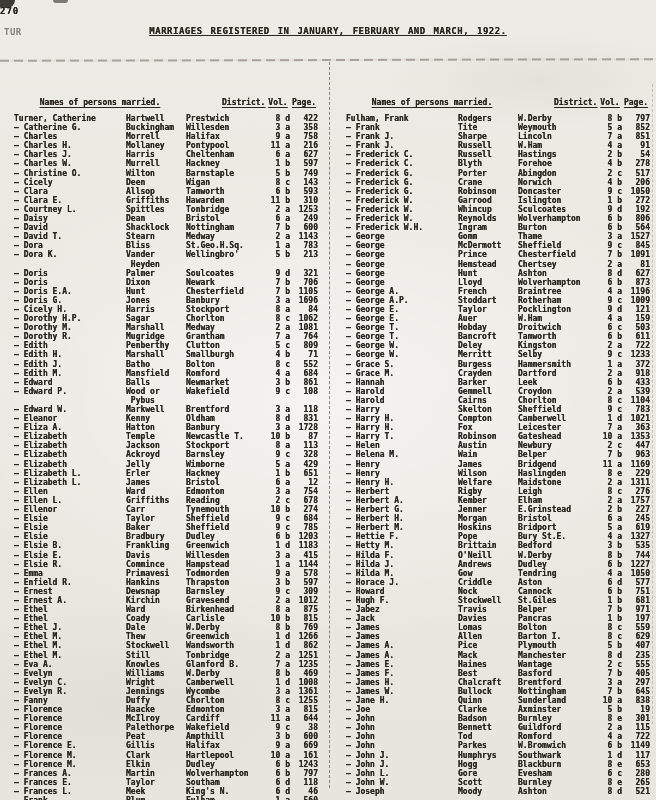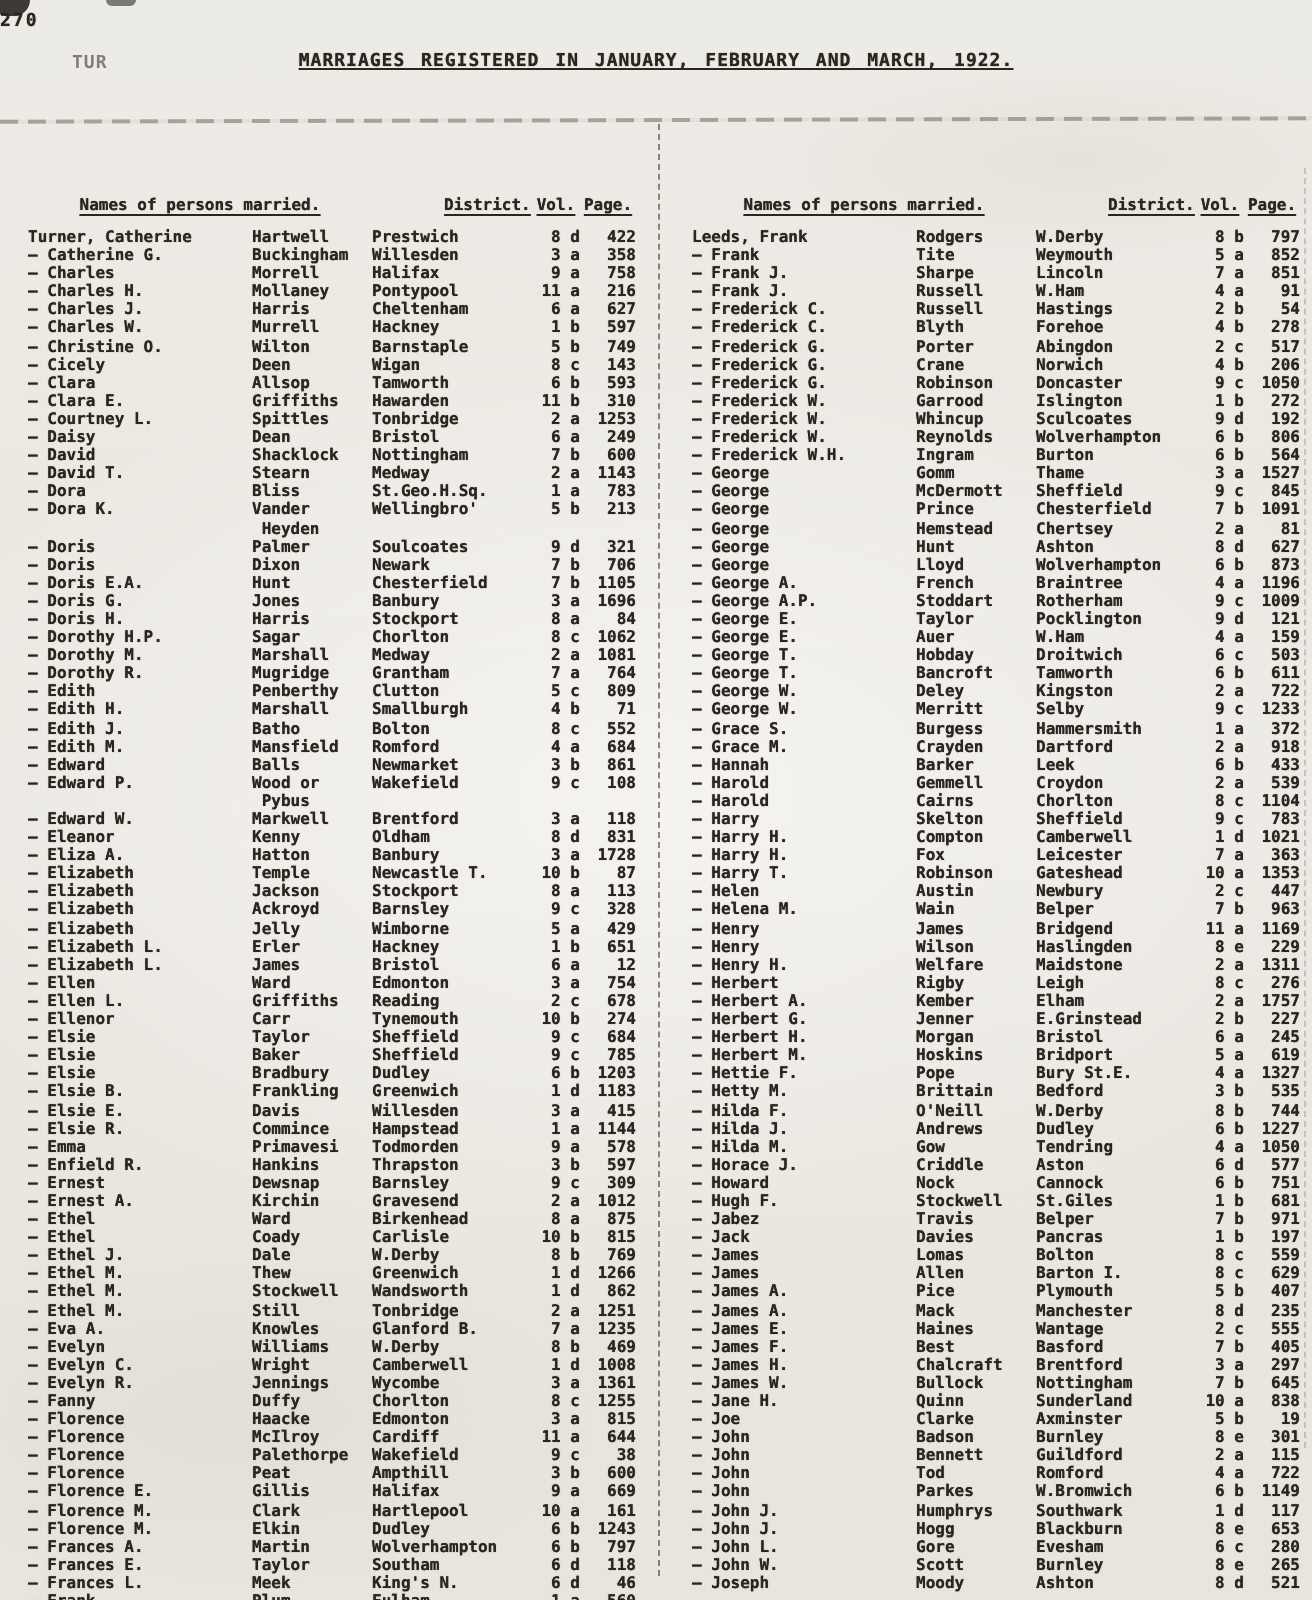--- a/index.html
+++ b/index.html
@@ -17,21 +17,21 @@
   .smudge{position:absolute;background:#1d1b18;opacity:.85;}
   .smudge.a{top:0;left:0;width:15px;height:8px;border-radius:0 0 9px 2px;}
   .smudge.b{top:0;left:53px;width:15px;height:3px;border-radius:0 0 3px 3px;opacity:.55;}
   .pagenum{
     position:absolute;top:6px;left:0;width:656px;text-align:left;
     font-size:9px;font-weight:700;letter-spacing:1px;
     text-shadow:0 0 .5px rgba(35,30,25,.9);
   }
   .margin-label{
     position:absolute;top:27px;left:4px;font-size:9px;font-weight:700;
-    opacity:.55;letter-spacing:.5px;margin-left:32px;
+    opacity:.55;letter-spacing:.5px;
   }
   .title{
     position:absolute;top:26px;left:0;width:656px;text-align:center;
     font-size:9px;font-weight:700;letter-spacing:.5px;word-spacing:2px;
     text-shadow:0 0 .5px rgba(35,30,25,.85);
     text-decoration:underline;
   }
   .rule{
     position:absolute;top:59px;left:0;width:656px;height:2px;
     background:repeating-linear-gradient(90deg, rgba(72,64,55,.5) 0 9px, rgba(72,64,55,.07) 9px 14px);
@@ -221,21 +221,21 @@
             <span class="c-page">1105</span>
           </div>
           <div class="row">
             <span class="c-name">— Doris G.</span>
             <span class="c-surname">Jones</span>
             <span class="c-district">Banbury</span>
             <span class="c-vol">3 a</span>
             <span class="c-page">1696</span>
           </div>
           <div class="row">
-            <span class="c-name">— Doris H.</span>
+            <span class="c-name">— Cicely H.</span>
             <span class="c-surname">Harris</span>
             <span class="c-district">Stockport</span>
             <span class="c-vol">8 a</span>
             <span class="c-page">84</span>
           </div>
           <div class="row">
             <span class="c-name">— Dorothy H.P.</span>
             <span class="c-surname">Sagar</span>
             <span class="c-district">Chorlton</span>
             <span class="c-vol">8 c</span>
@@ -617,21 +617,21 @@
 
     <section class="col">
       <header class="thead">
         <span class="h-names">Names of persons married.</span>
         <span class="h-district">District.</span>
         <span class="h-vol">Vol.</span>
         <span class="h-page">Page.</span>
       </header>
       <div class="rows" id="rows-1">
           <div class="row">
-            <span class="c-name">Leeds, Frank</span>
+            <span class="c-name">Fulham, Frank</span>
             <span class="c-surname">Rodgers</span>
             <span class="c-district">W.Derby</span>
             <span class="c-vol">8 b</span>
             <span class="c-page">797</span>
           </div>
           <div class="row">
             <span class="c-name">— Frank</span>
             <span class="c-surname">Tite</span>
             <span class="c-district">Weymouth</span>
             <span class="c-vol">5 a</span>

